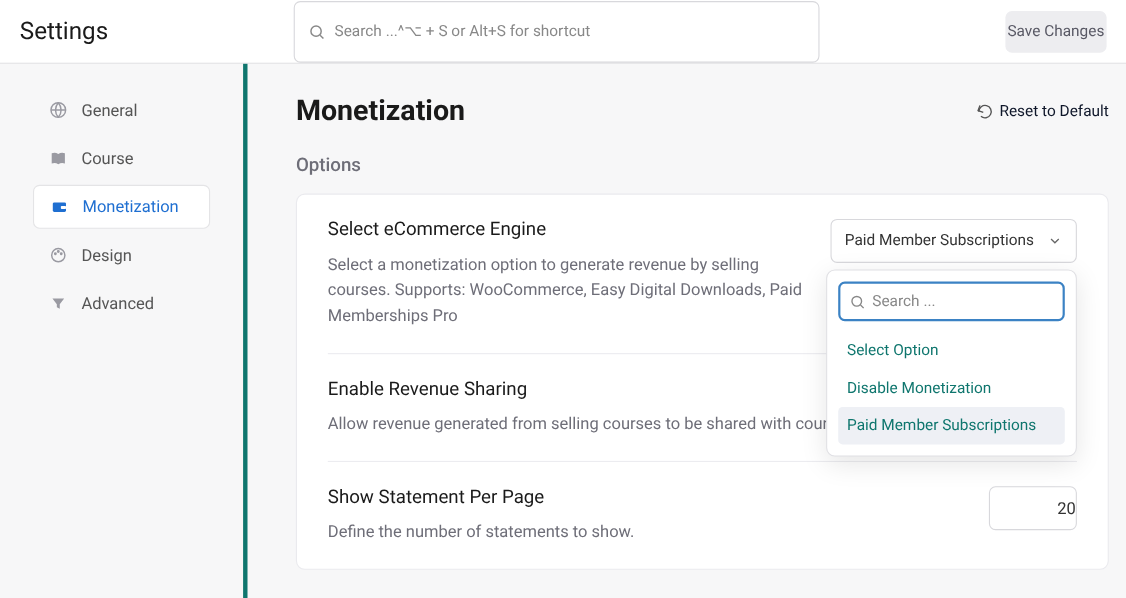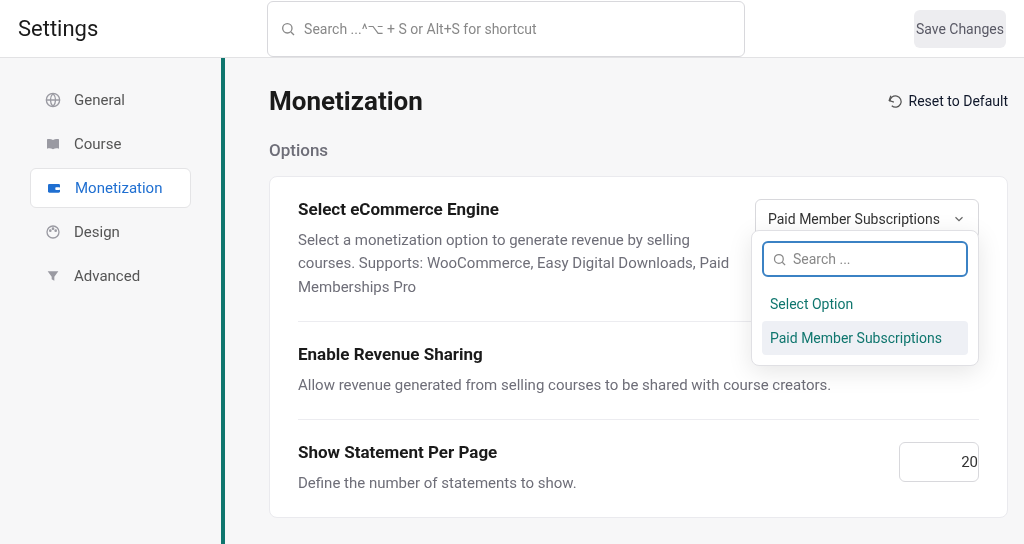--- a/index.html
+++ b/index.html
@@ -19,27 +19,27 @@
 .main{flex:1;padding:28px 16px 0 44px;overflow:hidden}
 .main-hdr{display:flex;align-items:center;justify-content:space-between;margin-bottom:24px}
 .main-title{font-size:26px;font-weight:700;color:#1a1a1a}
 .reset{display:flex;align-items:center;color:#0f172a;font-size:14px;cursor:pointer}
 .reset .ic{margin-right:6px}
 .opts-label{color:#6e6e78;font-size:17px;margin-bottom:16px;font-weight:500}
 .card{background:#fff;border:1px solid #eaeaee;border-radius:8px;padding:0 28px}
 .row{display:flex;align-items:flex-start;padding:22px 0;border-bottom:1px solid #ececf0}
 .row:last-child{border-bottom:none}
 .row-left{flex:1;padding-right:16px}
-.row-title{font-size:17px;font-weight:700;color:#1a1a1a;margin-bottom:10px}
+.row-title{font-size:17px;font-weight:400;color:#1a1a1a;margin-bottom:10px}
 .row-desc{font-size:15px;color:#6e6e78;line-height:1.55}
 .row-right{min-width:230px;display:flex;justify-content:flex-end;position:relative}
 .select-btn{height:40px;min-width:224px;border:1px solid #d8d8dc;background:#fff;border-radius:6px;display:flex;align-items:center;justify-content:space-between;padding:0 12px;font-size:14px;color:#333;cursor:pointer}
 .select-btn .chev{color:#666}
 .num-input{width:80px;height:40px;border:1px solid #d8d8dc;border-radius:6px;text-align:right;font-size:15px;color:#333}
-.dropdown{position:absolute;top:31px;right:0;width:228px;background:#fff;border:1px solid #e0e0e4;border-radius:8px;box-shadow:0 6px 24px rgba(0,0,0,.10);padding:10px;z-index:10}
+.dropdown{position:absolute;top:46px;right:0;width:228px;background:#fff;border:1px solid #e0e0e4;border-radius:8px;box-shadow:0 6px 24px rgba(0,0,0,.10);padding:10px;z-index:10}
 .dd-search{display:flex;align-items:center;border:2px solid #3b82c4;border-radius:6px;height:36px;padding:0 8px;margin-bottom:10px}
 .dd-search input{flex:1;border:none;outline:none;font-size:14px;background:transparent}
 .dd-search input::placeholder{color:#888}
 .dd-item{height:34px;display:flex;align-items:center;padding:0 8px;font-size:14px;color:#0f766e;border-radius:4px;cursor:pointer}
 .dd-item.hov{background:#eef0f5}
 svg{display:block}
 </style>
 </head>
 <body>
 
@@ -140,20 +140,21 @@
             <div class="dd-search">
               <span>
                   <svg width="15" height="15" viewBox="0 0 24 24" fill="none" stroke="#888" stroke-width="2">
                     <circle cx="11" cy="11" r="7"></circle>
                     <line x1="21" y1="21" x2="16.5" y2="16.5"></line>
                   </svg>
                 </span>
               <input type="text" style="margin-left: 6px;" placeholder="Search ...">
             </div>
             <div class="dd-item">Select Option</div>
+            <div class="dd-item">Disable Monetization</div>
             <div class="dd-item hov">Paid Member Subscriptions</div>
           </div>
         </div>
       </div>
 
       <div class="row">
         <div class="row-left">
           <div class="row-title">Enable Revenue Sharing</div>
           <div class="row-desc">Allow revenue generated from selling courses to be shared with course creators.</div>
         </div>

